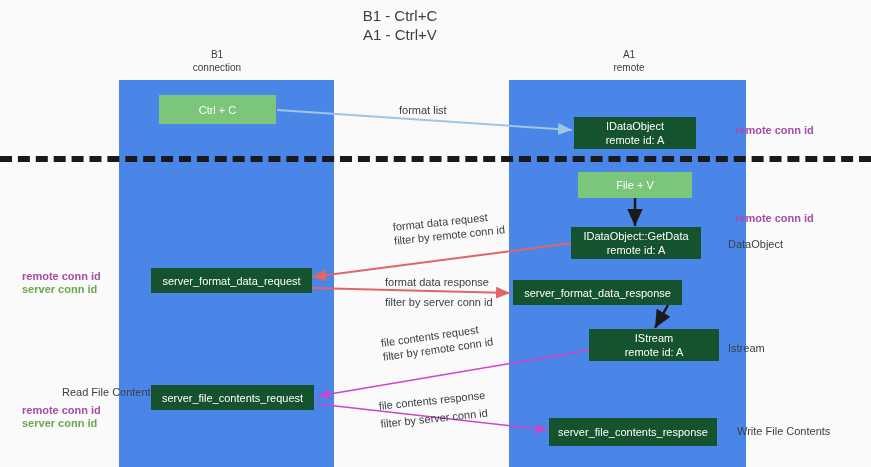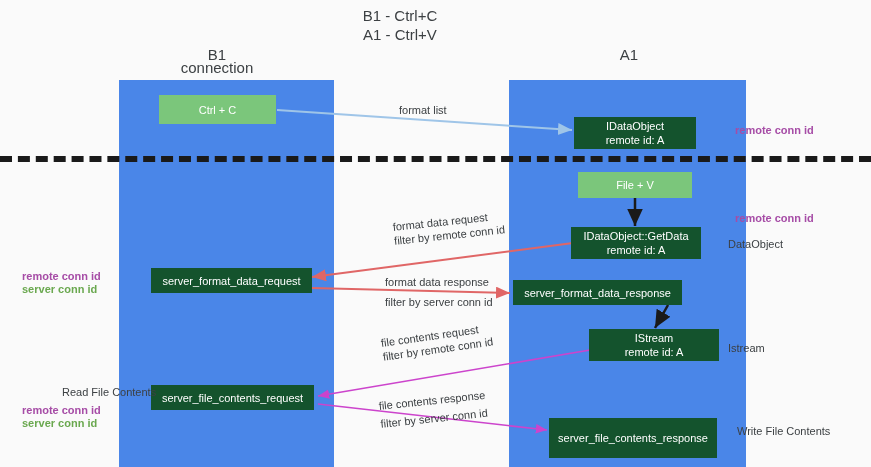--- a/index.html
+++ b/index.html
@@ -15,21 +15,21 @@
 
   
   .lane{position:absolute;background:#4a86e8;}
 
   
   .title{
     position:absolute;left:0;top:6px;width:800px;
     text-align:center;font-size:15px;line-height:19px;color:#3c4043;
   }
   .col-head{
-    position:absolute;text-align:center;font-size:15px;
+    position:absolute;text-align:center;font-size:10px;
     line-height:13px;color:#3c4043;width:160px;
   }
 
   
   .node{
     position:absolute;box-sizing:border-box;
     display:flex;flex-direction:column;align-items:center;justify-content:center;
     color:#ffffff;font-size:11px;line-height:14px;text-align:center;
   }
   .node.green{background:#76c893;background:#7bc67b;}
@@ -57,20 +57,21 @@
     <div>B1 - Ctrl+C</div>
     <div>A1 - Ctrl+V</div>
   </div>
 
   <div class="col-head" style="left:137px;top:48px;">
     <div>B1</div>
     <div>connection</div>
   </div>
   <div class="col-head" style="left:549px;top:48px;">
     <div>A1</div>
+    <div>remote</div>
   </div>
 
   <div class="lane" style="left:119px;top:80px;width:215px;height:387px;"></div>
   <div class="lane" style="left:509px;top:80px;width:237px;height:387px;"></div>
 
   <svg class="overlay" viewBox="0 0 871 467">
     <defs>
       <marker id="ar-blue" markerWidth="8" markerHeight="8" refX="7" refY="3" orient="auto">
         <path d="M0,0 L7,3 L0,6 z" fill="#9fc5e8"></path>
       </marker>
@@ -130,21 +131,21 @@
 
   <div class="node orange" style="left:589px;top:329px;width:130px;height:32px;">
     <span>IStream</span>
     <span>remote id: A</span>
   </div>
 
   <div class="node orange" style="left:151px;top:385px;width:163px;height:25px;">
     <span>server_file_contents_request</span>
   </div>
 
-  <div class="node orange" style="left:549px;top:418px;width:168px;height:40px;">
+  <div class="node orange" style="left:549px;top:418px;width:168px;height:28px;">
     <span>server_file_contents_response</span>
   </div>
 
   <div class="lbl" style="left:399px;top:103px;">format list</div>
 
   <div class="lbl" style="left:392px;top:220px;transform:rotate(-6deg);transform-origin:left top;">
     <div>format data request</div>
     <div><span>filter by </span><span class="purple">remote conn id</span></div>
   </div>
 

